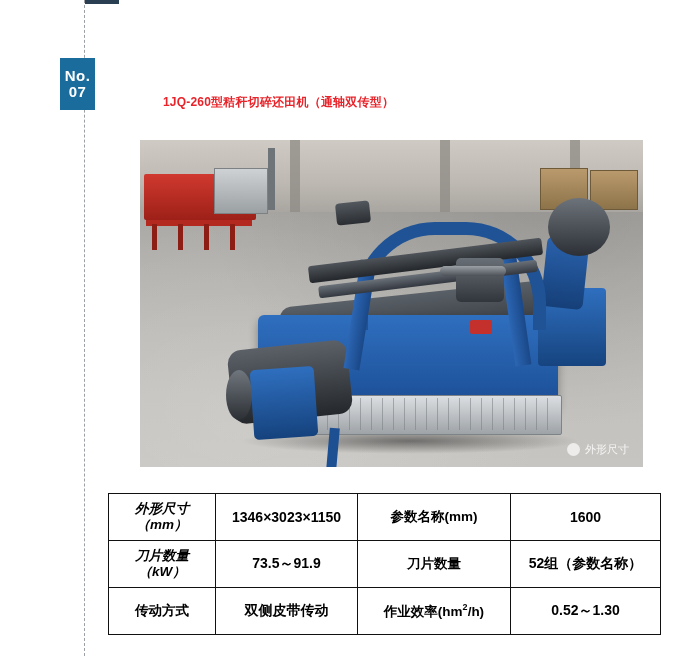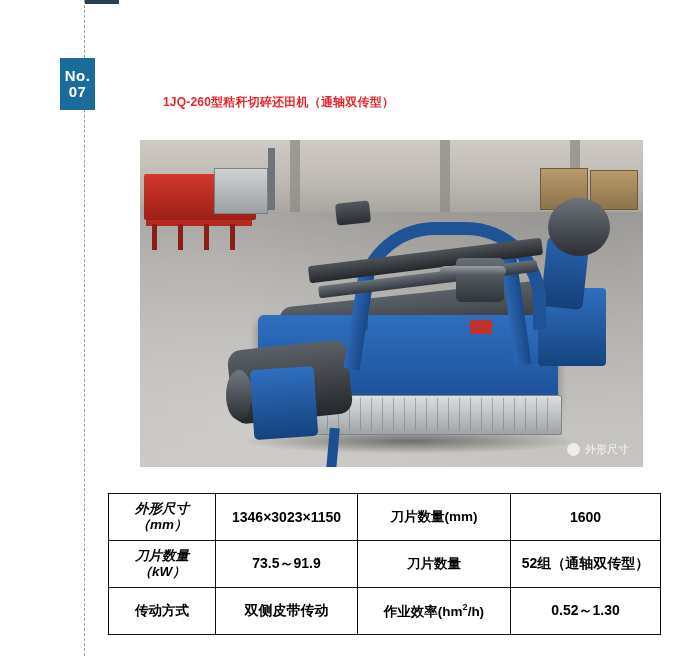--- a/index.html
+++ b/index.html
@@ -407,31 +407,31 @@
         <col class="col-c">
         <col class="col-d">
     </colgroup>
     <tbody>
       <tr>
         <td class="namecell two-line">
           <div>外形尺寸</div>
           <div>（mm）</div>
         </td>
         <td class="valcell">1346×3023×1150</td>
-        <td class="namecell">刀片数量(mm)</td>
+        <td class="namecell">参数名称(mm)</td>
         <td class="valcell">1600</td>
       </tr>
       <tr>
         <td class="namecell two-line">
           <div>刀片数量</div>
           <div>（kW）</div>
         </td>
         <td class="valcell">73.5～91.9</td>
         <td class="namecell">刀片数量</td>
-        <td class="valcell">52组（通轴双传型）</td>
+        <td class="valcell">52组（参数名称）</td>
       </tr>
       <tr>
         <td class="namecell">传动方式</td>
         <td class="valcell">双侧皮带传动</td>
         <td class="namecell"><span>作业效率(hm</span><sup>2</sup><span>/h)</span></td>
         <td class="valcell">0.52～1.30</td>
       </tr>
     </tbody>
   </table>
 

